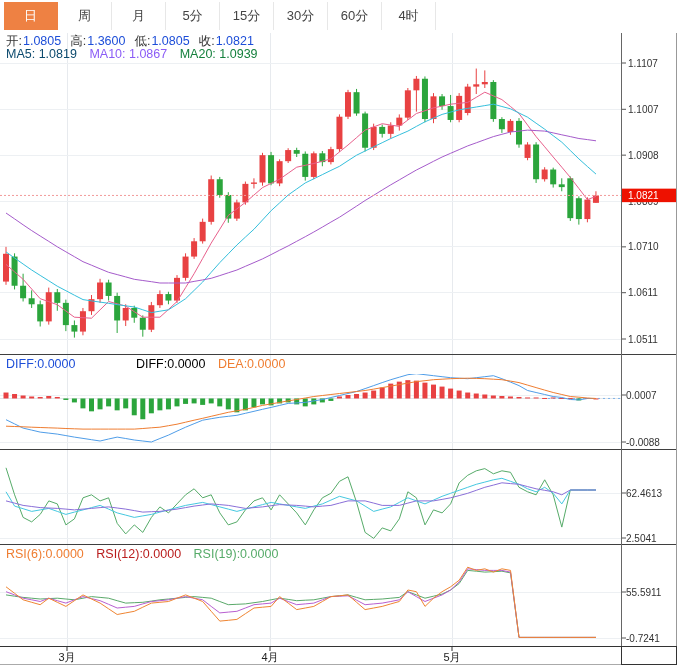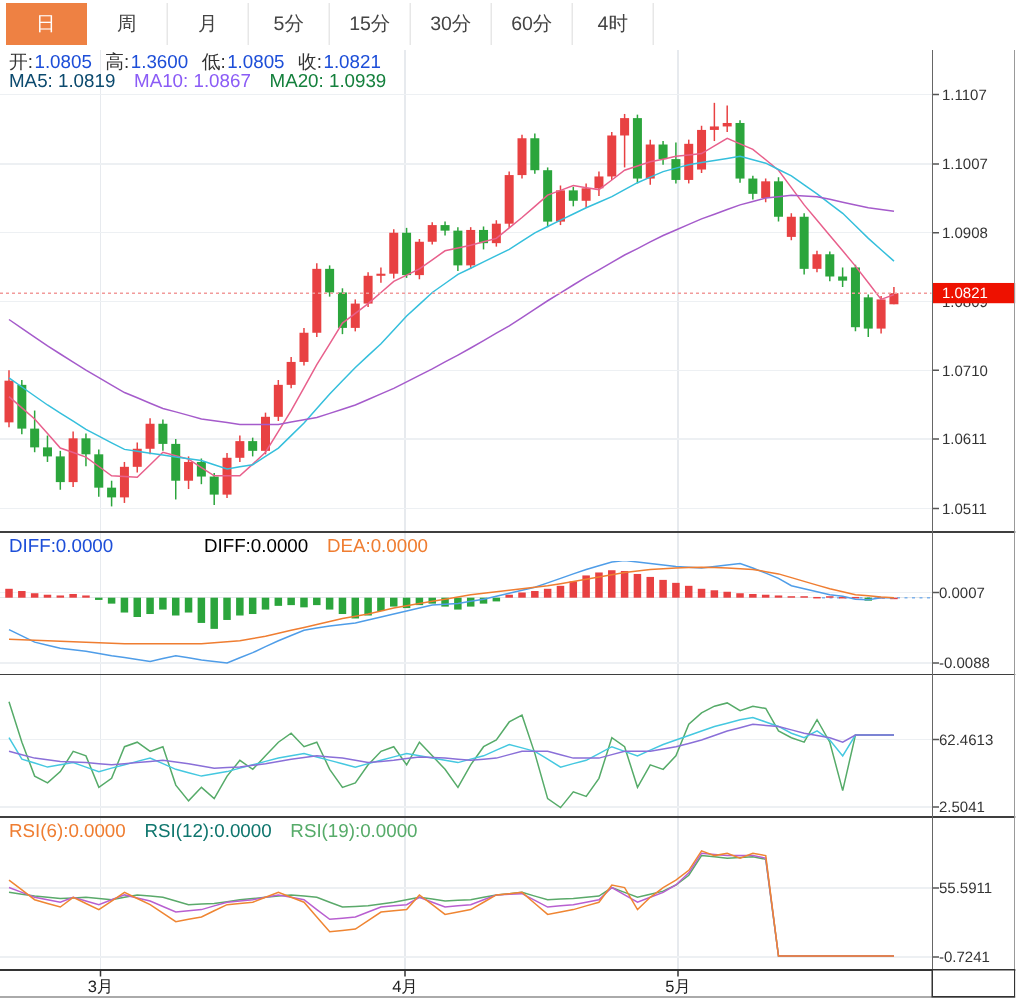--- a/index.html
+++ b/index.html
@@ -13,21 +13,21 @@
   .row span{margin-right:9px;}
   .row .lbl{color:#333;margin-right:1px;}
   .v-red{color:#1d4ed8;}
   .c-pink{color:#0c4a6e;}
   .c-cyan{color:#8b5cf6;}
   .c-purple{color:#15803d;}
   .c-blue{color:#000000;margin-left:48px;}
   .c-orange{color:#ef7d31;}
   .c-kd{color:#8a6fd8;}
   .c-green{color:#56ab69;}
-  .c-magenta{color:#0f766e;text-align:right;}
+  .c-magenta{color:#b91c1c;text-align:right;}
   svg{position:absolute;top:0;left:0;}
 </style>
 </head>
 <body>
 
 <div class="stage">
   <svg id="chart-svg" width="677" height="667" viewBox="0 0 677 667">
       <defs>
         <clipPath id="clipMain">
           <rect x="0" y="61" width="621" height="291"></rect>

